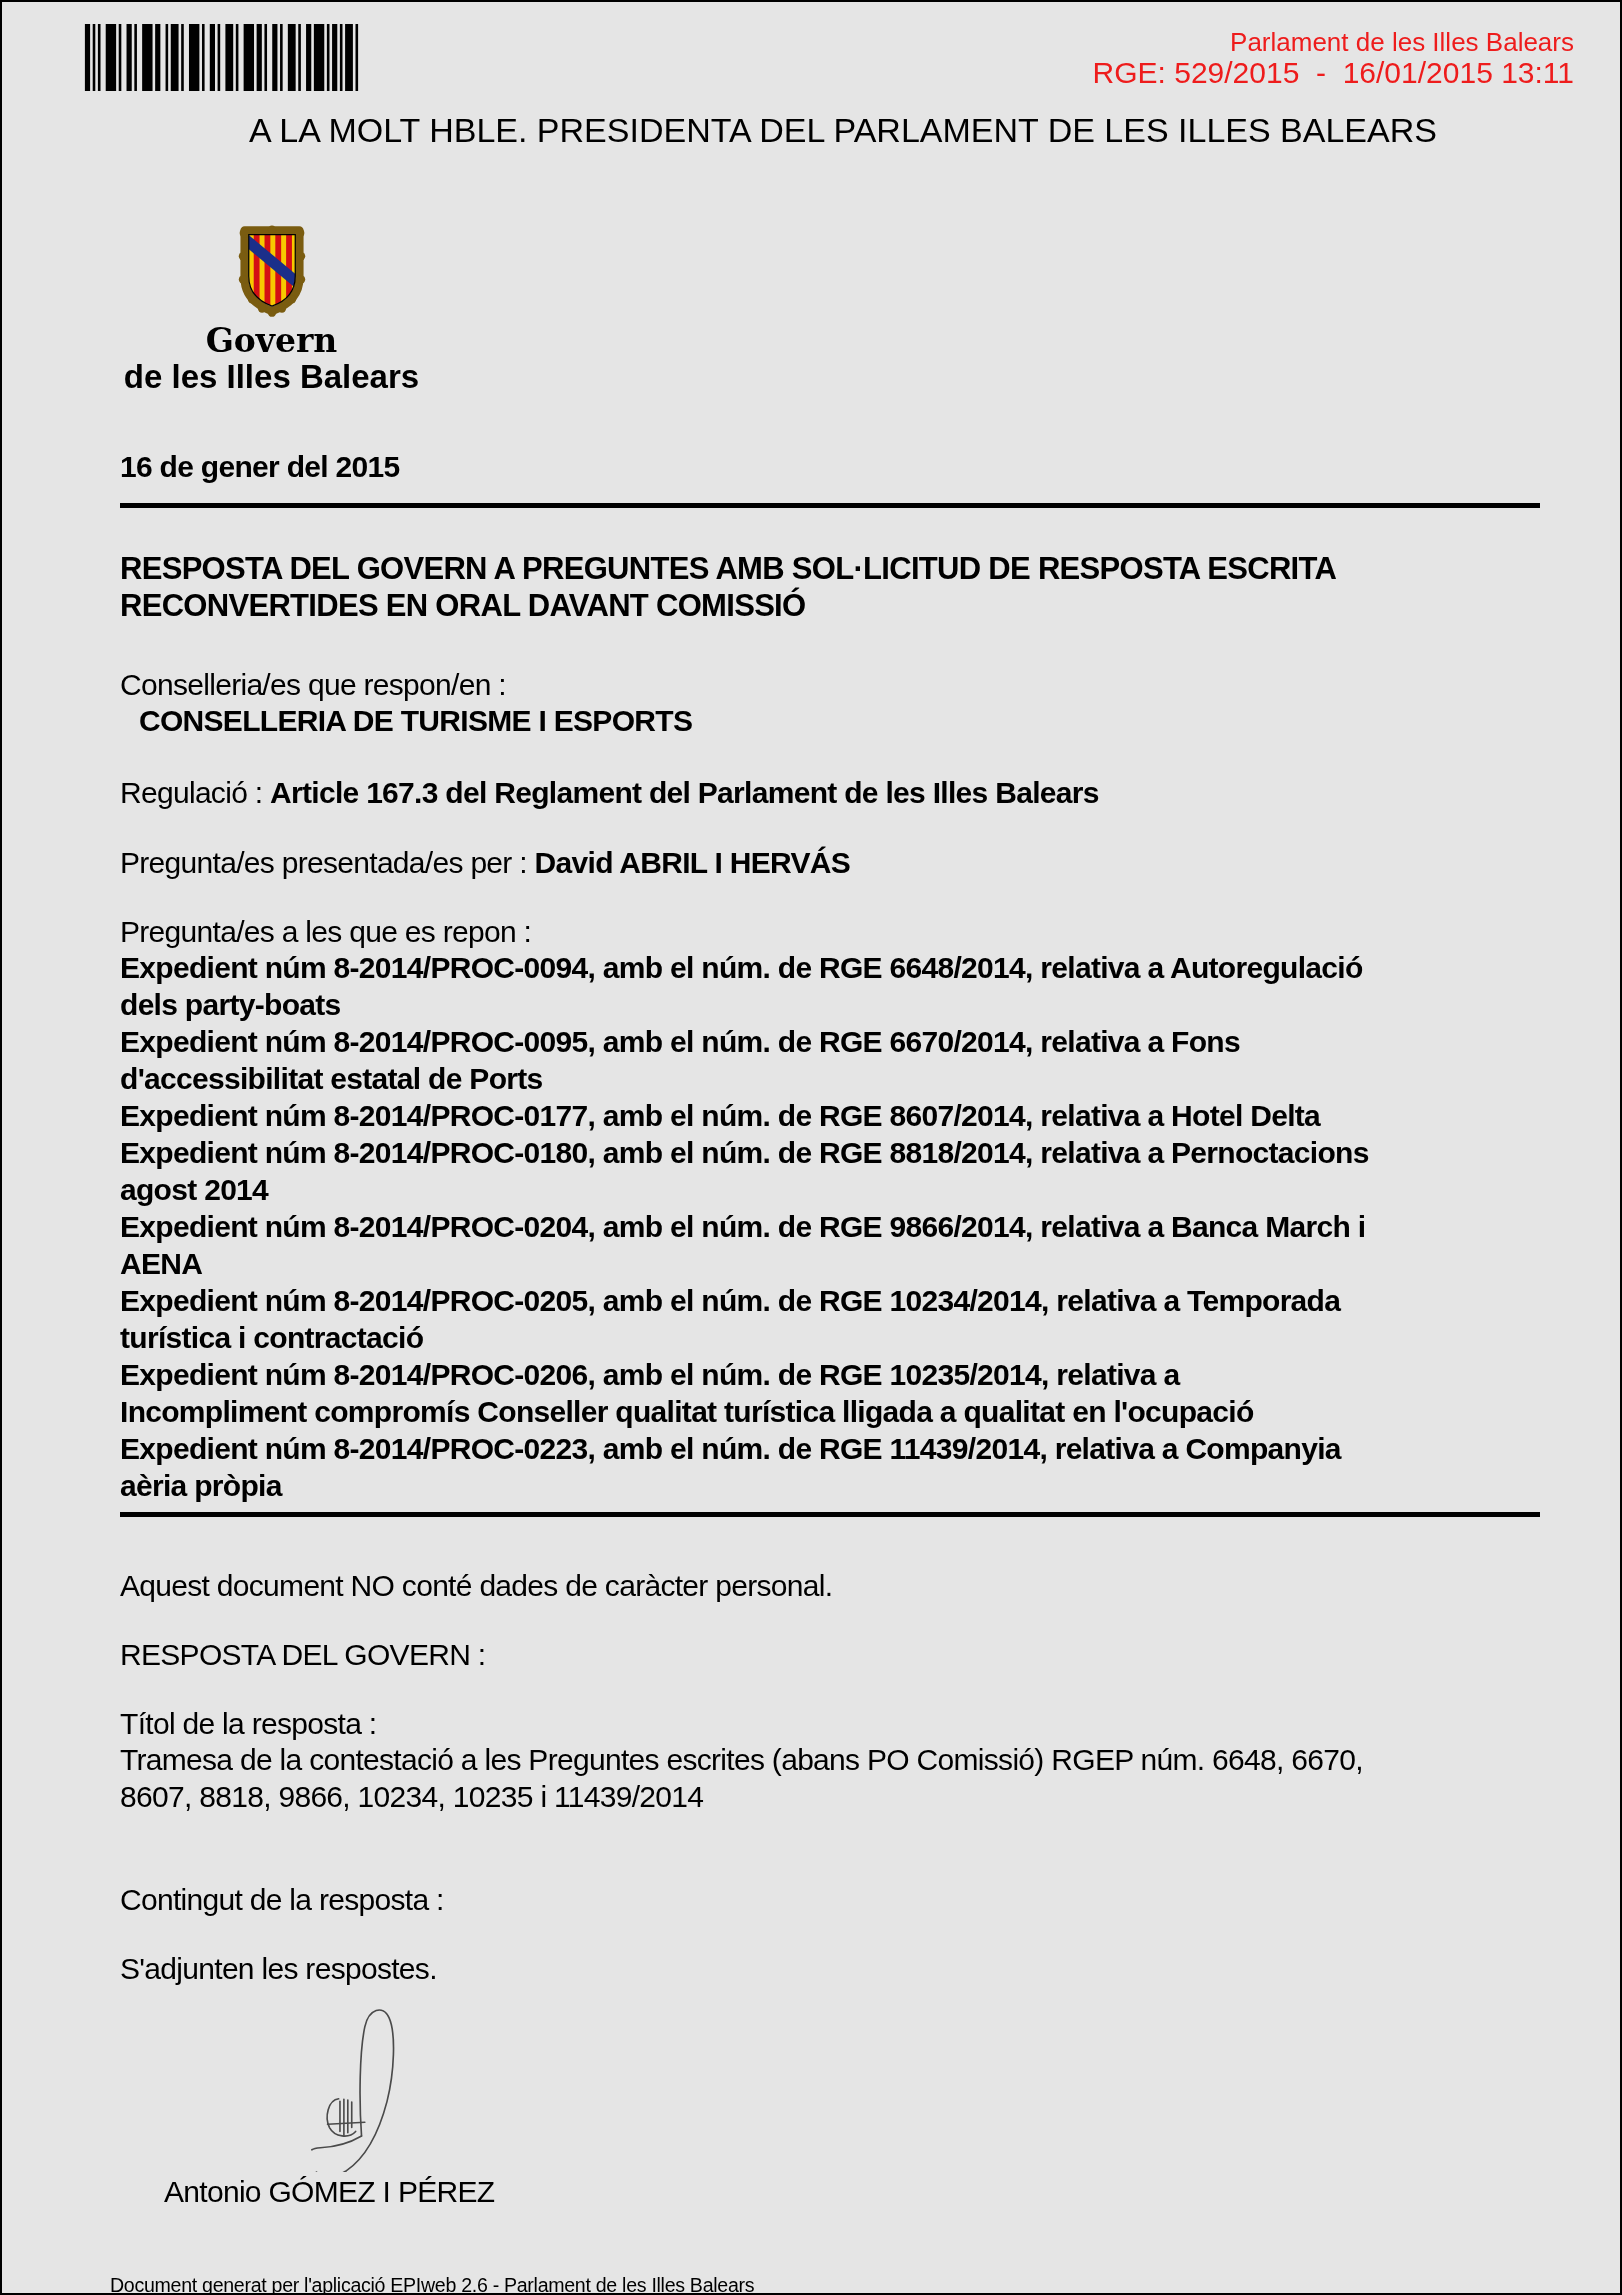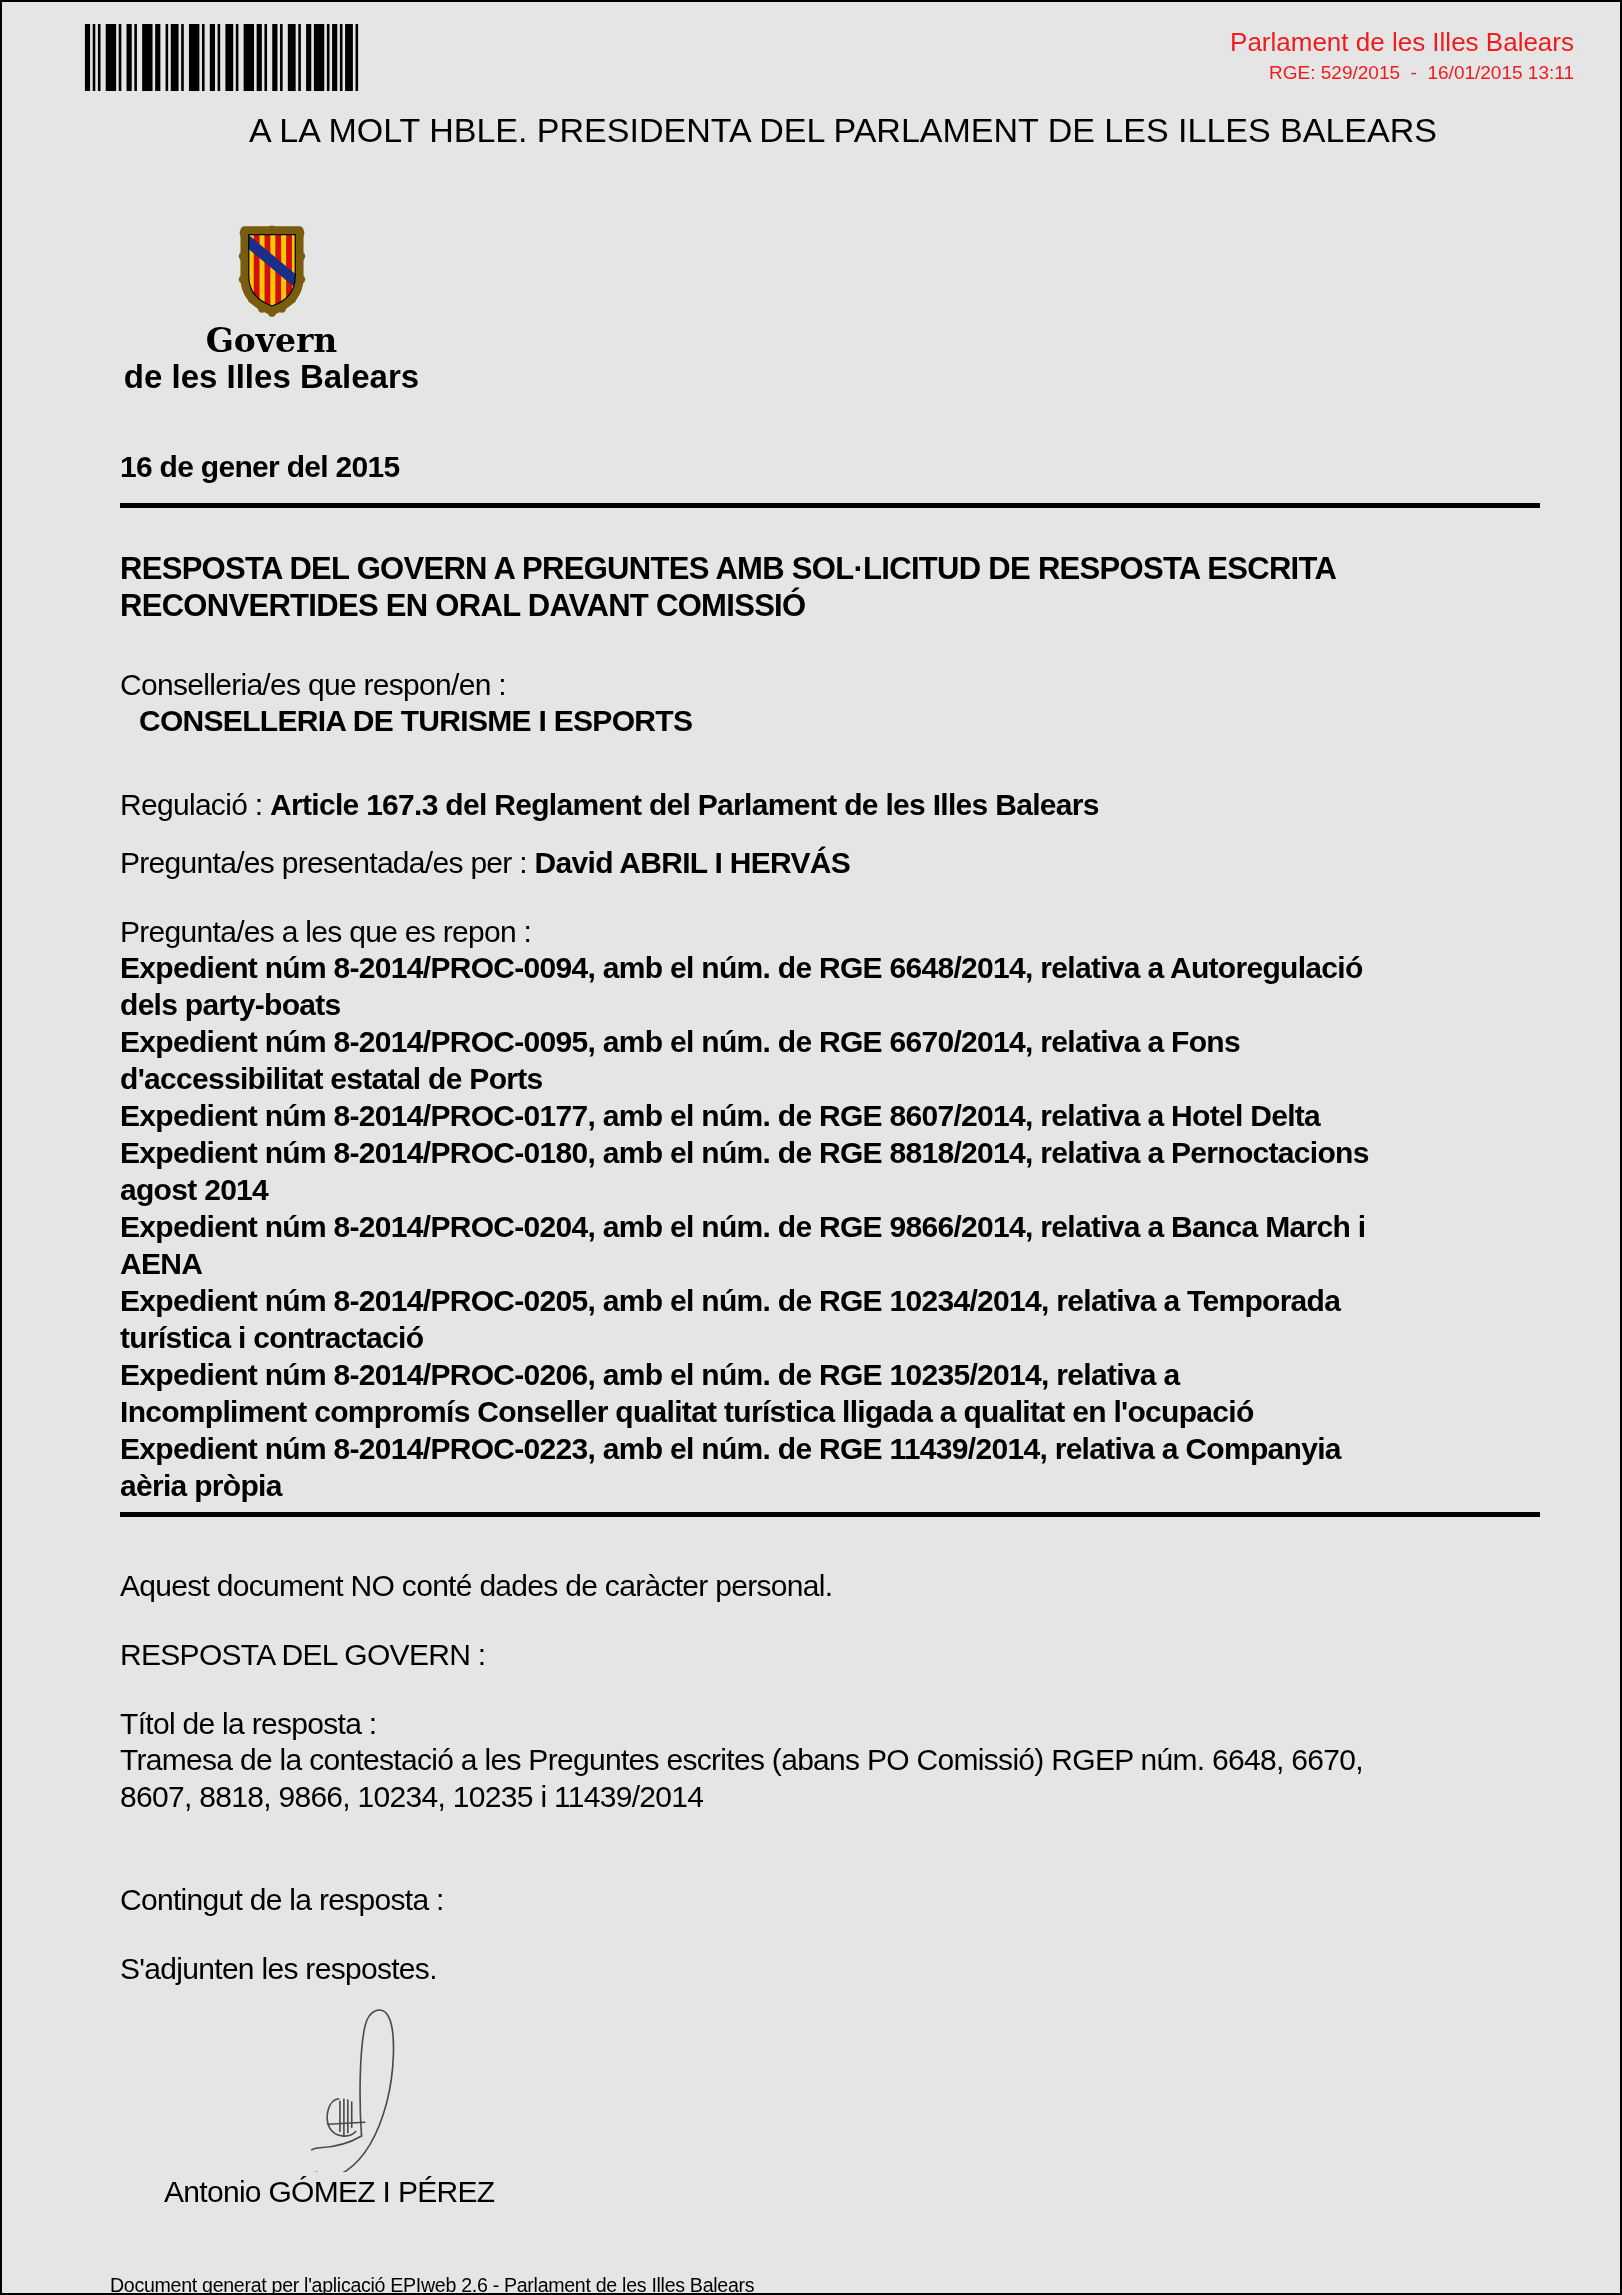--- a/index.html
+++ b/index.html
@@ -13,21 +13,21 @@
     color:#000;
     overflow:hidden;
   }
   .abs { position:absolute; margin:0; }
   .pre { white-space:pre-line; }
   .cond { letter-spacing:-0.7px; }
   .b { font-weight:bold; }
   .body-txt { font-size:30px; line-height:37px; }
   .stamp { text-align:right; color:#ee1c1c; }
   .stamp-line1 { font-size:26px; line-height:31px; display:block; }
-  .stamp-line2 { font-size:19px; line-height:29px; display:block; white-space:pre; }
+  .stamp-line2 { font-size:30px; line-height:29px; display:block; white-space:pre; }
   .addressee { font-size:34px; letter-spacing:0px; white-space:nowrap; }
   .logo-box { text-align:center; width:307px; }
   .logo-word1 { font-family:"DejaVu Serif", serif; font-weight:bold; font-size:33px; line-height:35px; display:block; }
   .logo-word2 { font-family:Liberation Sans, sans-serif; font-weight:bold; font-size:33px; line-height:38px; display:block;text-align:center; }
   .hrule { background:#000; height:4.6px; }
   .doc-title { font-size:31px; line-height:37px; }
   .footer-txt { font-size:19.6px; line-height:23.6px; letter-spacing:-0.3px; }
   .sig-name { font-size:30px; }
 </style>
 </head>
@@ -118,21 +118,21 @@
   <div class="abs body-txt b cond" style="left:118px; top:446px;">16 de gener del 2015</div>
 
   <div class="abs hrule" style="left:118px; top:501px; width:1420px;"></div>
 
   <div class="abs doc-title b cond pre" style="left:118px; top:548px; width:1426px;">RESPOSTA DEL GOVERN A PREGUNTES AMB SOL·LICITUD DE RESPOSTA ESCRITA
 RECONVERTIDES EN ORAL DAVANT COMISSIÓ</div>
 
   <div class="abs body-txt cond" style="left:118px; top:664px;">Conselleria/es que respon/en :</div>
   <div class="abs body-txt b cond" style="left:118px; top:700px;margin-left:19px;">CONSELLERIA DE TURISME I ESPORTS</div>
 
-  <div class="abs body-txt cond" style="left:118px; top:772px;margin-top:12px;">
+  <div class="abs body-txt cond" style="left:118px; top:772px;">
     <span>Regulació : </span><span class="b">Article 167.3 del Reglament del Parlament de les Illes Balears</span>
   </div>
 
   <div class="abs body-txt cond" style="left:118px; top:842px;">
     <span>Pregunta/es presentada/es per : </span><span class="b">David ABRIL I HERVÁS</span>
   </div>
 
   <div class="abs body-txt cond" style="left:118px; top:911px;">Pregunta/es a les que es repon :</div>
 
   <div class="abs" style="left:118px; top:947px; width:1439px;">

